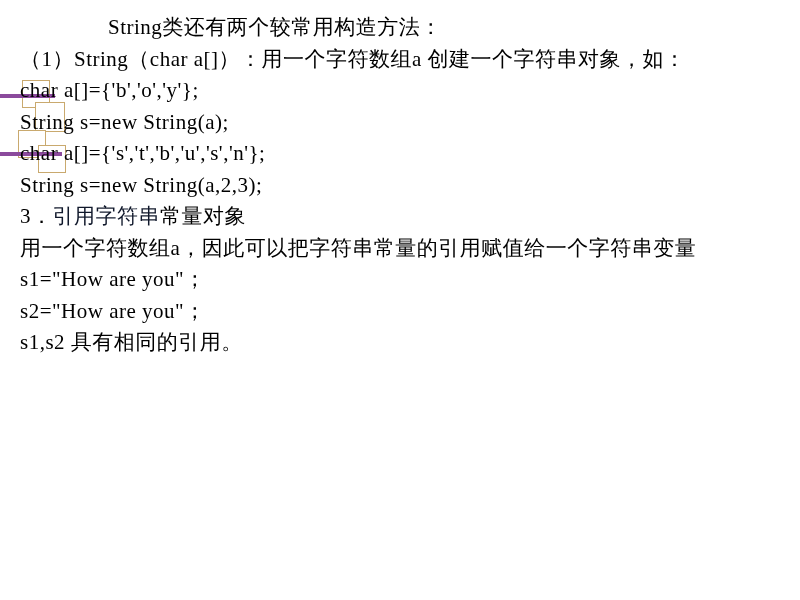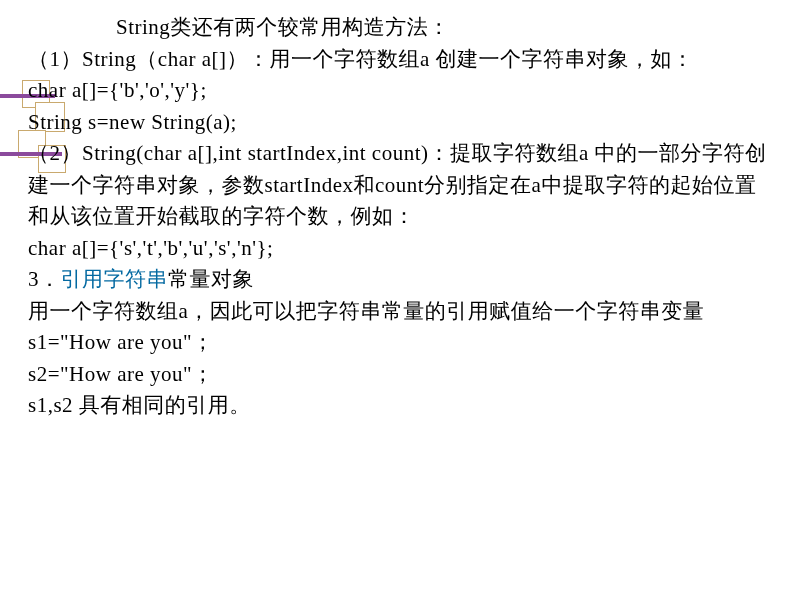--- a/index.html
+++ b/index.html
@@ -28,51 +28,51 @@
     }
     .sq1 { left: 22px; top: 0px; width: 28px; height: 28px; background: #fff; }
     .sq2 { left: 35px; top: 22px; width: 30px; height: 30px; background: #fff; }
     .sq3 { left: 18px; top: 50px; width: 28px; height: 28px; background: #fff; }
     .sq4 { left: 38px; top: 65px; width: 28px; height: 28px; background: #fff; }
     .bar1 { position: absolute; left: 0; top: 14px; width: 55px; height: 4px; background: #8b4a9c; }
     .bar2 { position: absolute; left: 0; top: 72px; width: 62px; height: 4px; background: #8b4a9c; }
     
     .content {
       position: absolute;
-      left: 28px;
+      left: 20px;
       top: 12px;
       width: 745px;
       font-size: 21px;
       line-height: 1.5;
       color: #000;
       letter-spacing: 0.5px;
     }
     .indent1 { padding-left: 88px; }
-    .red { color: #0369a1; }
+    .red { color: #0f172a; }
     .line { display: block; }
   </style>
 </head>
 <body>
 
 <div class="decoration">
   <div class="sq sq1"></div>
   <div class="sq sq2"></div>
   <div class="bar1"></div>
   <div class="sq sq3"></div>
   <div class="sq sq4"></div>
   <div class="bar2"></div>
 </div>
 
 <div class="content">
   <span class="line indent1">String类还有两个较常用构造方法：</span>
   <span class="line">（1）String（char a[]）：用一个字符数组a 创建一个字符串对象，如：</span>
   <span class="line"> char  a[]={'b','o','y'};</span>
   <span class="line"> String s=new String(a);</span>
-  <span class="line">（2）String(char a[],int startIndex,int count)：提取字符数组a 中的一部分字符创建一个字符串对象，参数startIndex和count分别指定在a中提取字符的起始位置和从该位置开始截取的字符个数，例如：</span>
   <span class="line">  char a[]={'s','t','b','u','s','n'};</span>
+  <span class="line">  String s=new String(a,2,3);</span>
   <span class="line">
     <span>  3．</span><span class="red">引用字符串</span><span>常量对象</span>
   </span>
   <span class="line">  用一个字符数组a，因此可以把字符串常量的引用赋值给一个字符串变量</span>
   <span class="line">        s1="How are you"；</span>
   <span class="line">        s2="How are you"；</span>
   <span class="line">    s1,s2 具有相同的引用。</span>
 </div>
 
 </body></html>

